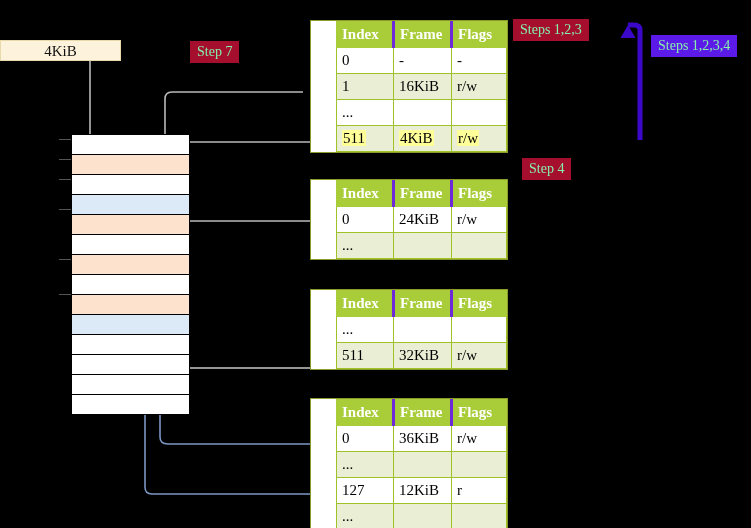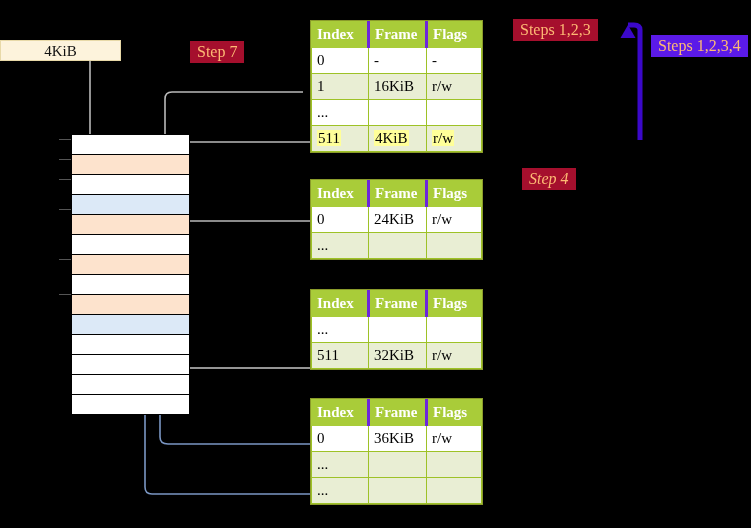--- a/index.html
+++ b/index.html
@@ -21,22 +21,22 @@
     box-sizing:border-box;
     text-align:center;
     font-size:15px;
     line-height:20px;
     color:#111;
   }
 
   
   .badge{
     position:absolute;
-    color:#fdba74;
-    font-size:16px;
+    color:#86efac;
+    font-size:14px;
     line-height:17px;
     padding:2px 7px 3px 7px;
     white-space:nowrap;
     box-sizing:border-box;
   }
   .badge.red{background:#a50f2d;}
   .badge.violet{background:#5b1ae8;margin-top:16px;}
 
   
   #memcol{position:absolute;left:71px;top:134px;width:119px;height:281px;}
@@ -55,21 +55,21 @@
   .tick{position:absolute;height:1px;background:#555;width:12px;left:59px;}
 
   
   .ptable{
     position:absolute;
     border:1px solid #8a9b2a;
     border-collapse:collapse;
     background:#fff;
     box-shadow:2px 2px 0 rgba(0,0,0,0.35);
   }
-  .ptable table{border-collapse:collapse;}
+  .ptable table{border-collapse:collapse;margin-left:25px;}
   .ptable td,.ptable th{
     border:1px solid #9ec227;
     padding:2px 5px 3px 5px;
     font-size:15px;
     line-height:20px;
     height:24px;
     box-sizing:border-box;
     text-align:left;
     vertical-align:middle;
     font-weight:normal;
@@ -132,21 +132,21 @@
   <div class="kib-box" style="left:0px;top:40px;width:121px;height:21px;">
     <span>4KiB</span>
   </div>
 
   <div class="badge red" style="left:190px;top:41px;">Step 7</div>
 
   <div class="badge red" style="left:513px;top:19px;">Steps 1,2,3</div>
 
   <div class="badge violet" style="left:651px;top:19px;">Steps 1,2,3,4</div>
 
-  <div class="badge red" style="left:522px;top:168px;font-style:italic;">Step 4</div>
+  <div class="badge red" style="left:522px;top:158px;">Step 4</div>
 
   <div id="memcol">
       <div class="memrow" style="top: 0px; height: 21px;"></div>
       <div class="memrow orange" style="top: 20px; height: 21px;"></div>
       <div class="memrow" style="top: 40px; height: 21px;"></div>
       <div class="memrow blue" style="top: 60px; height: 21px;"></div>
       <div class="memrow orange" style="top: 80px; height: 21px;"></div>
       <div class="memrow" style="top: 100px; height: 21px;"></div>
       <div class="memrow orange" style="top: 120px; height: 21px;"></div>
       <div class="memrow" style="top: 140px; height: 21px;"></div>
@@ -257,20 +257,25 @@
           <tr>
             <td class="c-index">0</td>
             <td class="c-frame">36KiB</td>
             <td class="c-flags">r/w</td>
           </tr>
           <tr class="alt">
             <td class="c-index">...</td>
             <td class="c-frame"></td>
             <td class="c-flags"></td>
           </tr>
+          <tr>
+            <td class="c-index">127</td>
+            <td class="c-frame">12KiB</td>
+            <td class="c-flags">r</td>
+          </tr>
           <tr class="alt">
             <td class="c-index">...</td>
             <td class="c-frame"></td>
             <td class="c-flags"></td>
           </tr>
         </tbody>
       </table>
     </div>
 
 </div>

